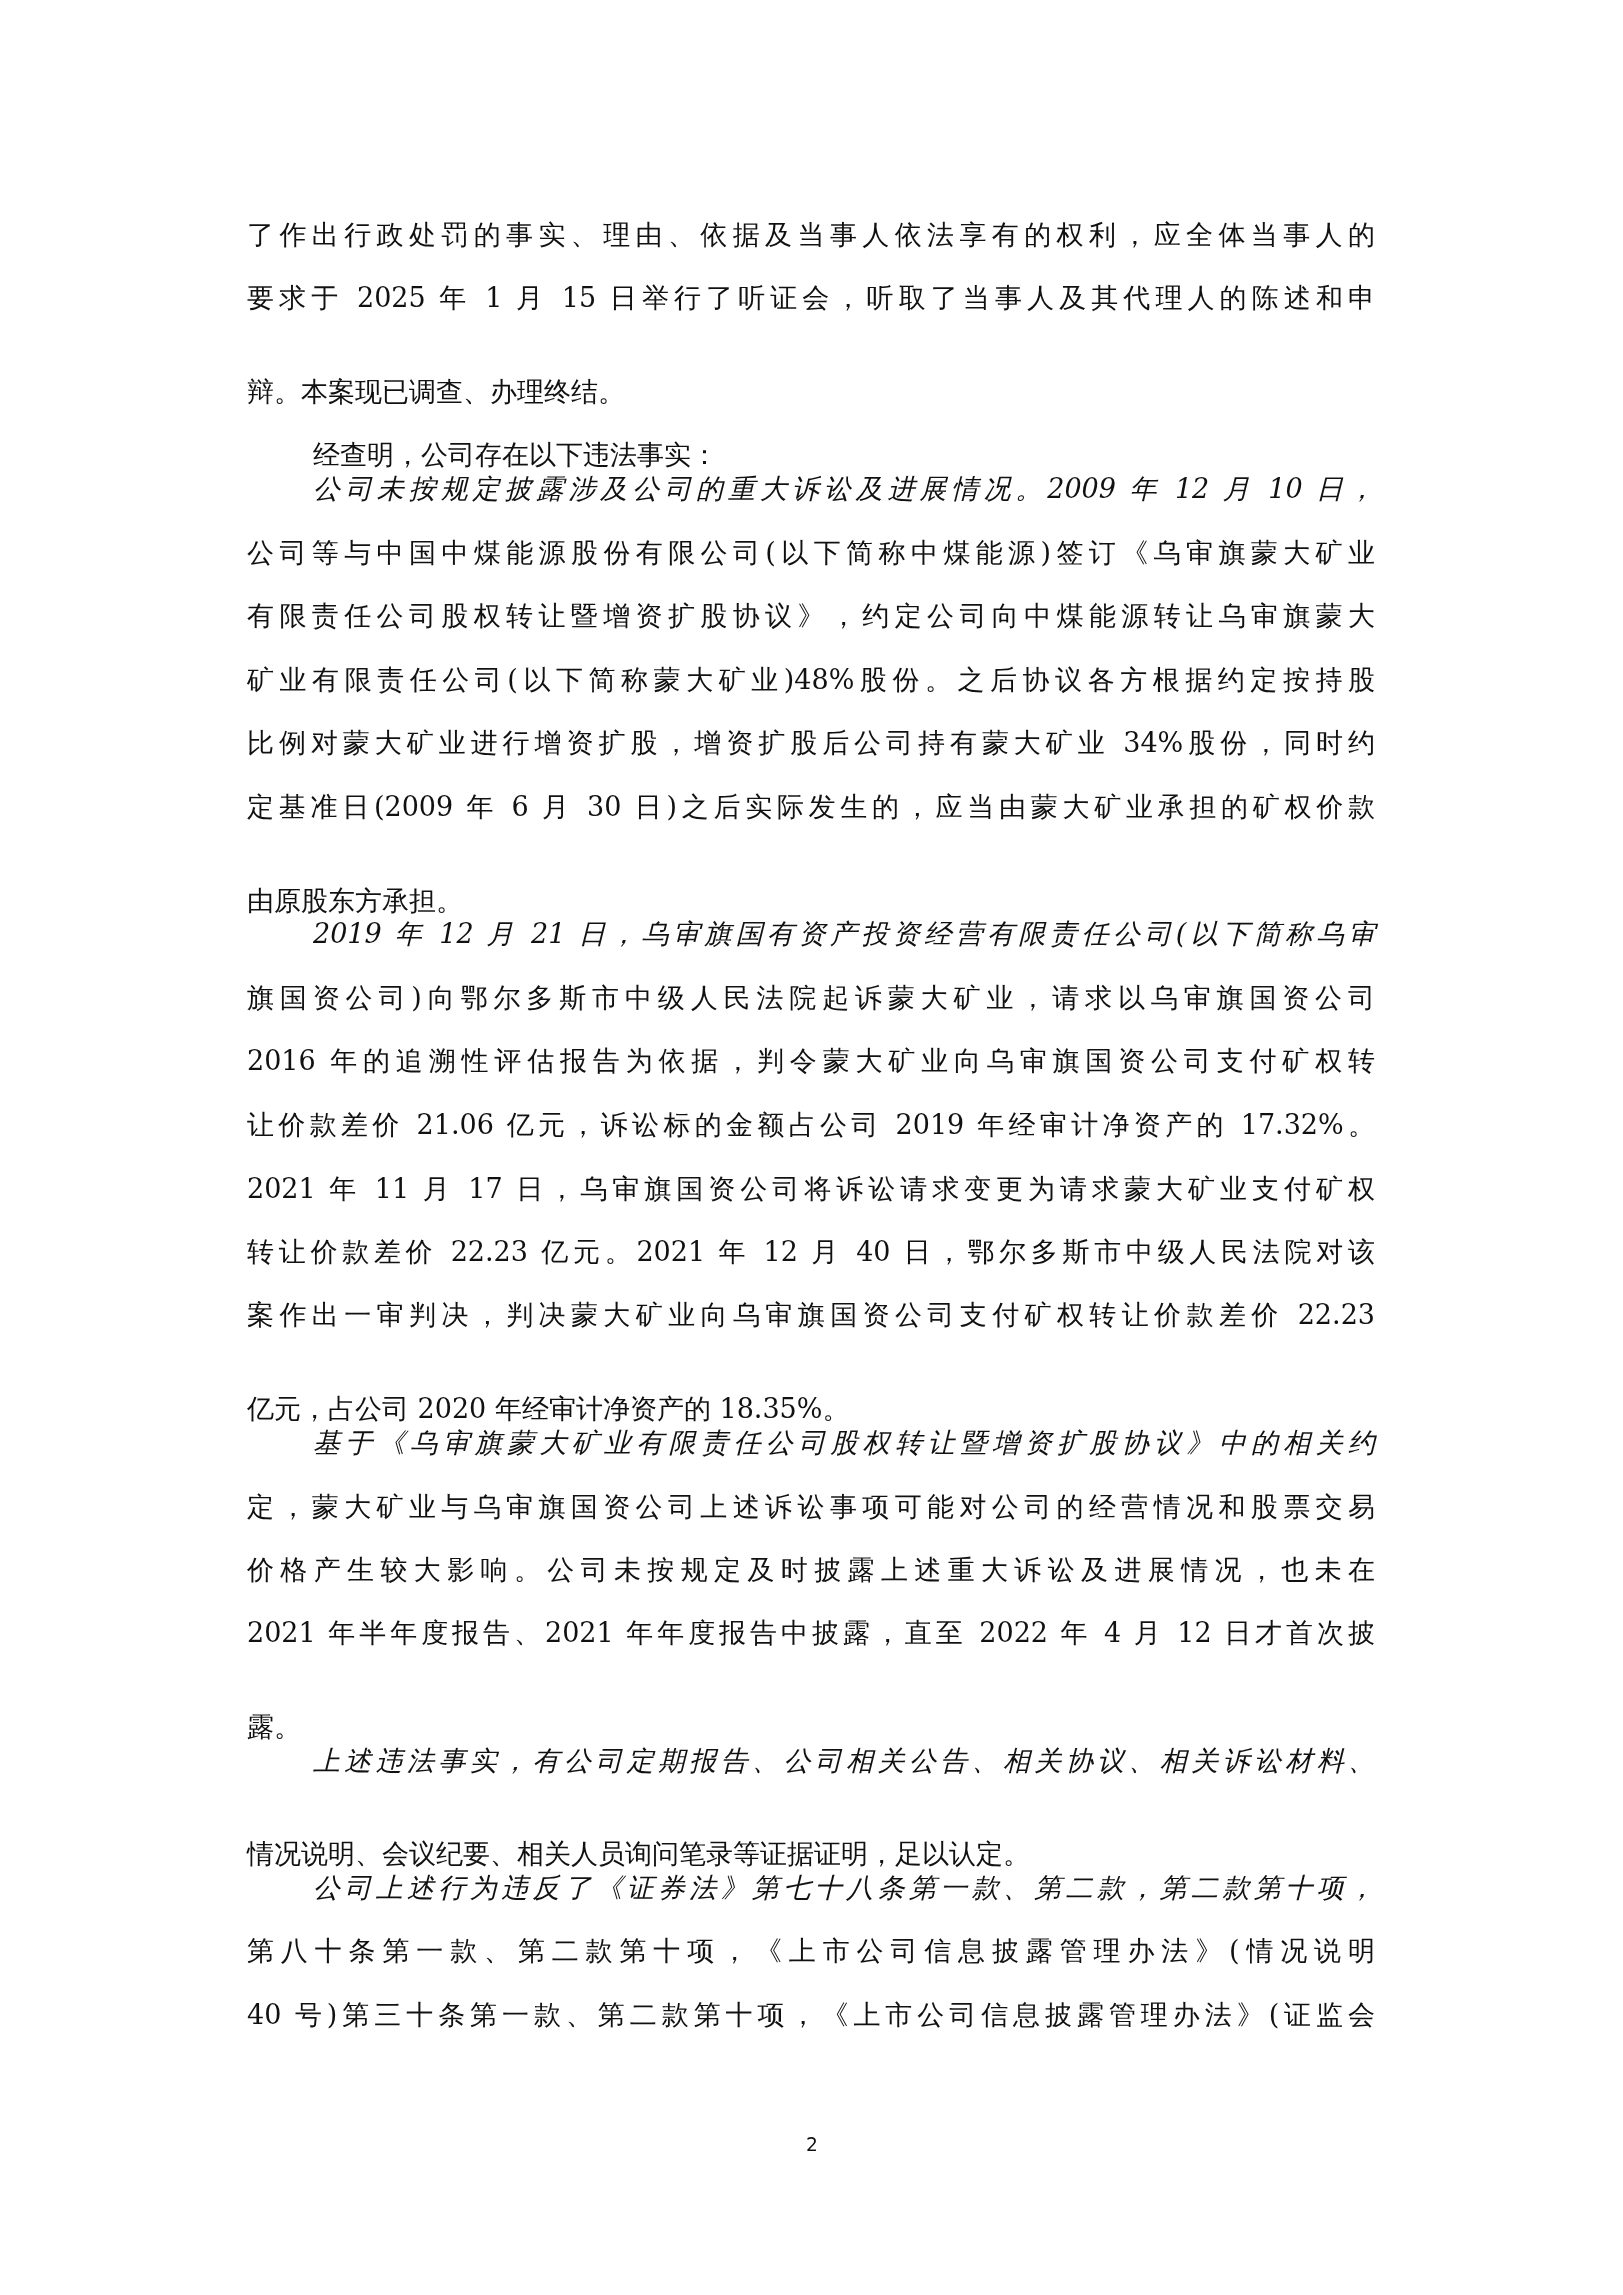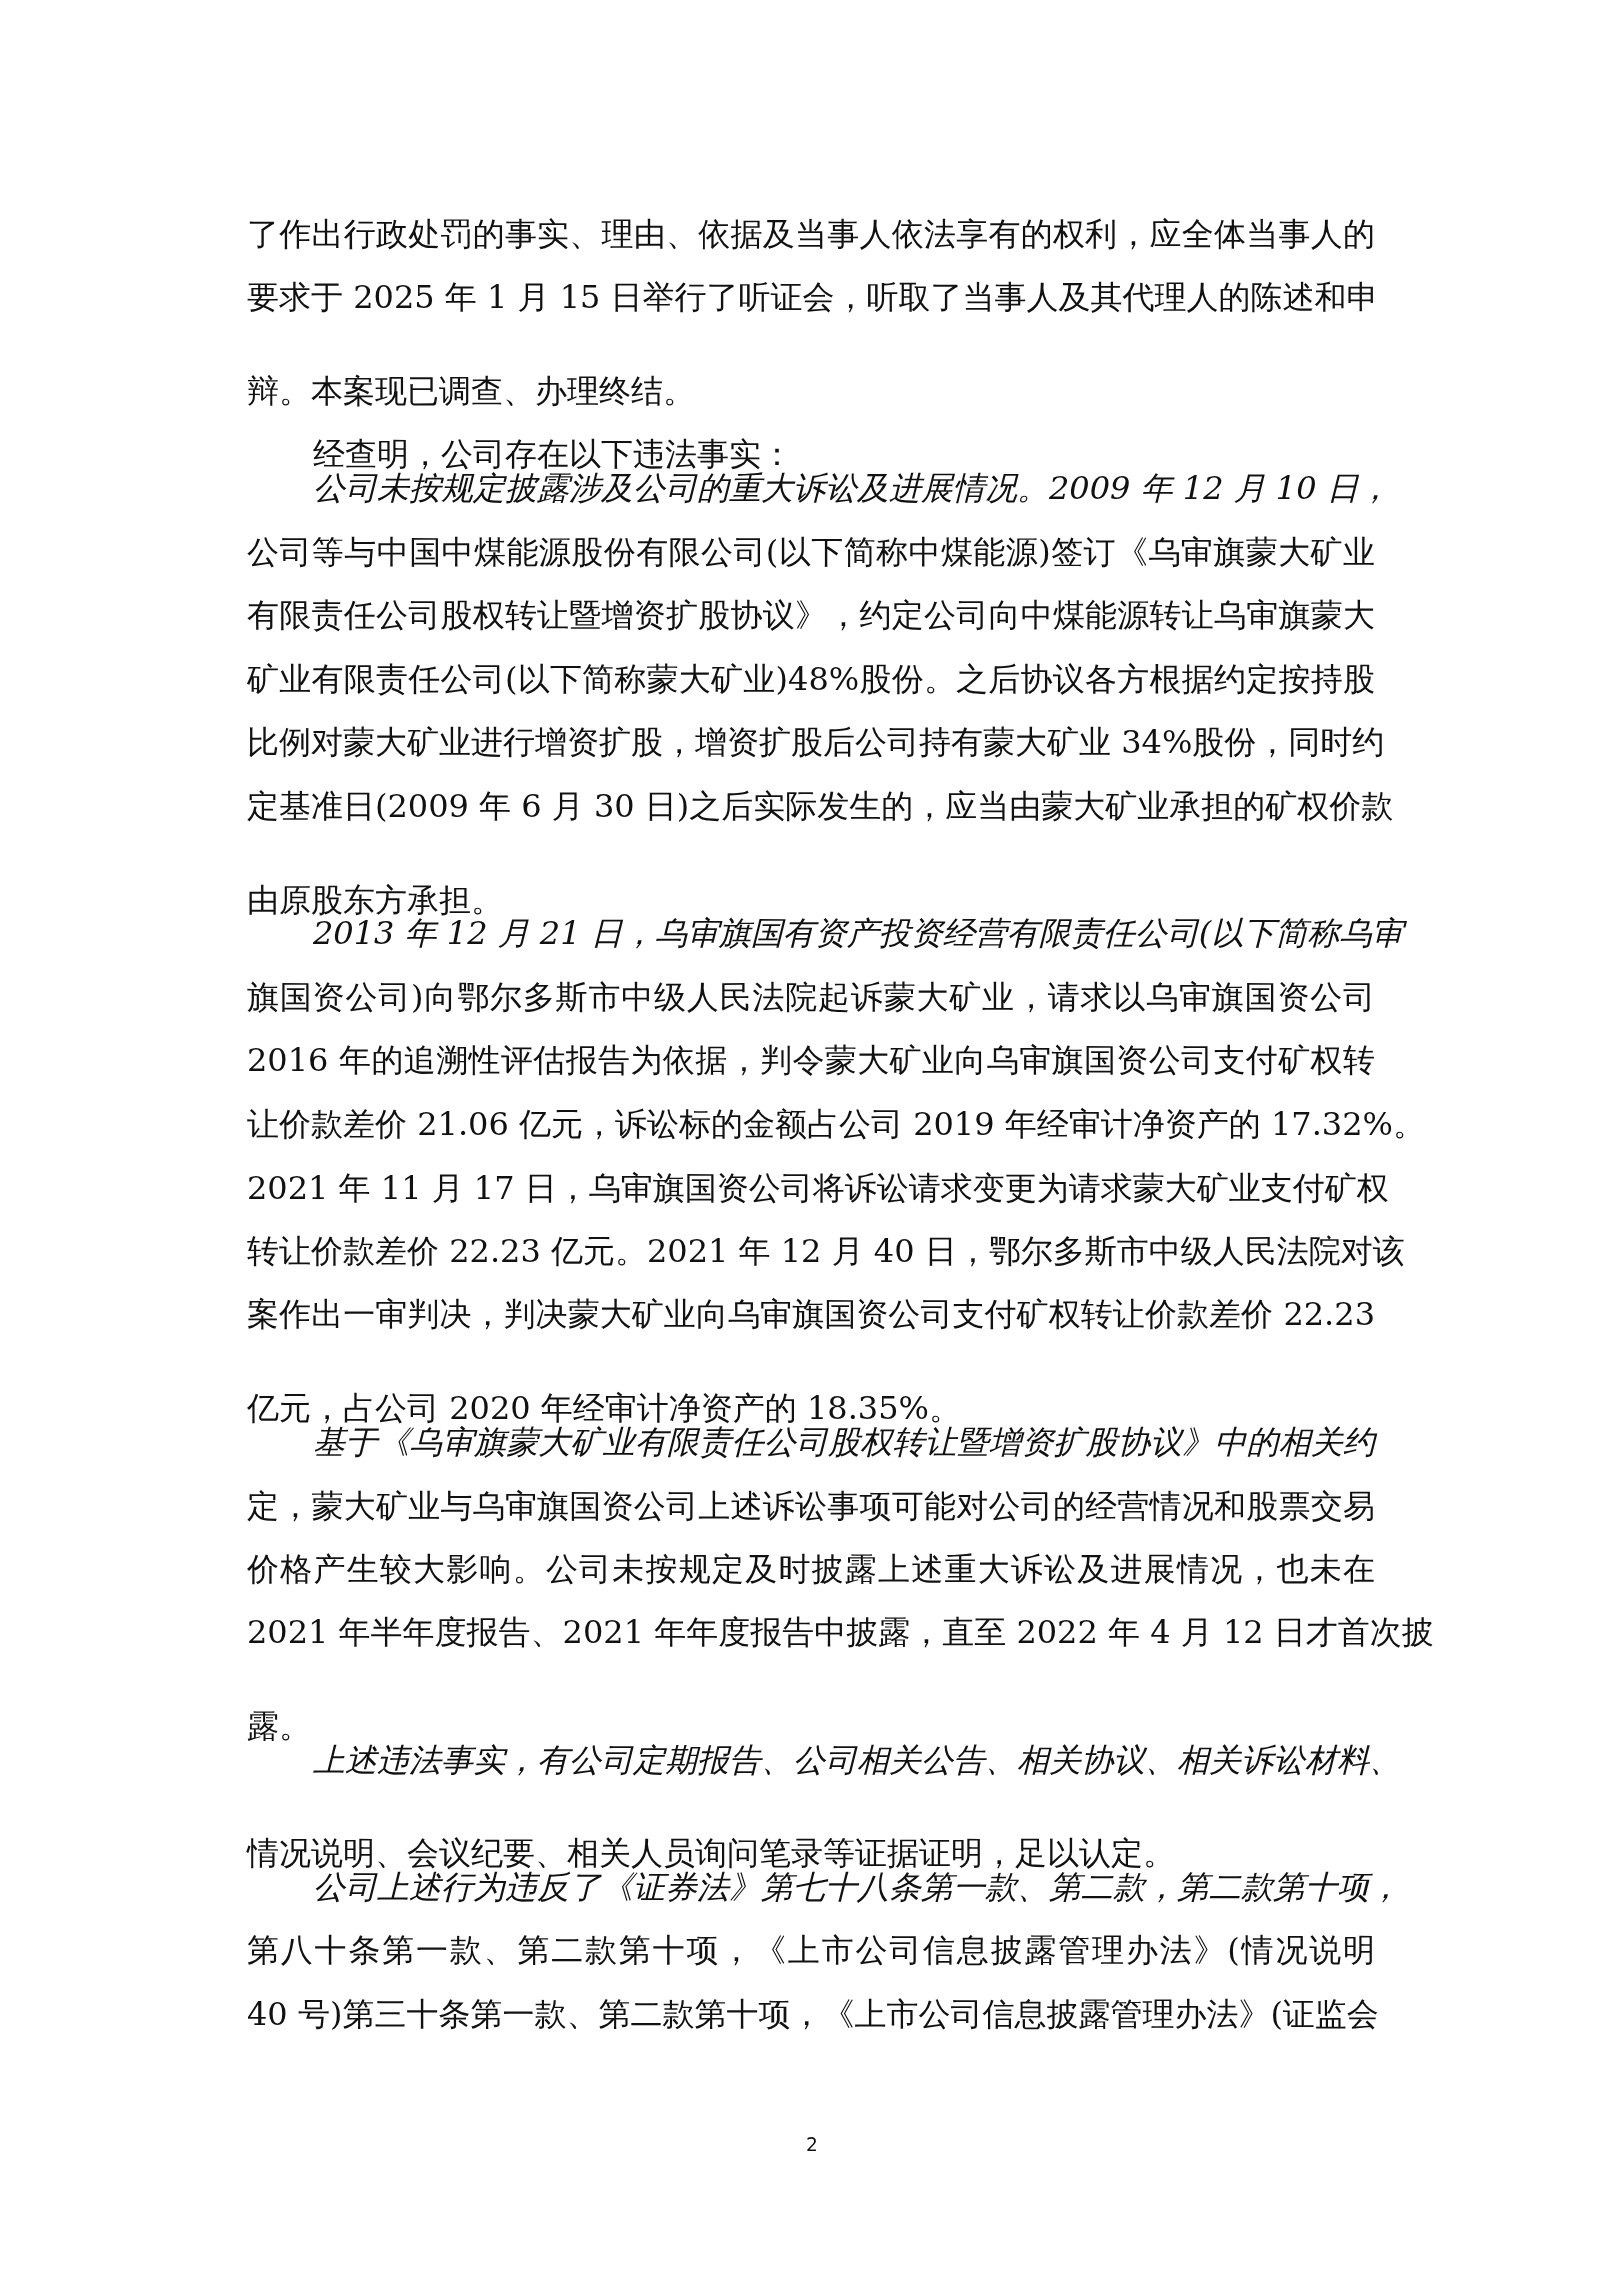--- a/index.html
+++ b/index.html
@@ -26,21 +26,21 @@
     left: 247px;
     top: 0;
     width: 1128px;
   }
   .line {
     position: absolute;
     left: 0;
     height: 41px;
     line-height: 41px;
     font-family: "DejaVu Serif", "Liberation Serif", serif;
-    font-size: 32px;
+    font-size: 27px;
     white-space: nowrap;
     color: #111111;
   }
   .line.full {
     width: 1128px;
     text-align: justify;
     text-align-last: justify;
   }
   .line.indent { left: 66px; }
   .line.indent.full { width: 1062px; font-style: italic; }
@@ -70,21 +70,21 @@
     <div class="line indent last" style="top:404px">经查明，公司存在以下违法事实：</div>
 
     <div class="line indent full" style="top:468px">公司未按规定披露涉及公司的重大诉讼及进展情况。2009 年 12 月 10 日，</div>
     <div class="line full" style="top:532px">公司等与中国中煤能源股份有限公司(以下简称中煤能源)签订《乌审旗蒙大矿业</div>
     <div class="line full" style="top:595px">有限责任公司股权转让暨增资扩股协议》，约定公司向中煤能源转让乌审旗蒙大</div>
     <div class="line full" style="top:659px">矿业有限责任公司(以下简称蒙大矿业)48%股份。之后协议各方根据约定按持股</div>
     <div class="line full" style="top:722px">比例对蒙大矿业进行增资扩股，增资扩股后公司持有蒙大矿业 34%股份，同时约</div>
     <div class="line full" style="top:786px">定基准日(2009 年 6 月 30 日)之后实际发生的，应当由蒙大矿业承担的矿权价款</div>
     <div class="line last" style="top:850px">由原股东方承担。</div>
 
-    <div class="line indent full" style="top:913px">2013 年 12 月 21 日，乌审旗国有资产投资经营有限责任公司(以下简称乌审</div>
+    <div class="line indent full" style="top:913px">2019 年 12 月 21 日，乌审旗国有资产投资经营有限责任公司(以下简称乌审</div>
     <div class="line full" style="top:977px">旗国资公司)向鄂尔多斯市中级人民法院起诉蒙大矿业，请求以乌审旗国资公司</div>
     <div class="line full" style="top:1040px">2016 年的追溯性评估报告为依据，判令蒙大矿业向乌审旗国资公司支付矿权转</div>
     <div class="line full" style="top:1104px">让价款差价 21.06 亿元，诉讼标的金额占公司 2019 年经审计净资产的 17.32%。</div>
     <div class="line full" style="top:1168px">2021 年 11 月 17 日，乌审旗国资公司将诉讼请求变更为请求蒙大矿业支付矿权</div>
     <div class="line full" style="top:1231px">转让价款差价 22.23 亿元。2021 年 12 月 40 日，鄂尔多斯市中级人民法院对该</div>
     <div class="line full" style="top:1294px">案作出一审判决，判决蒙大矿业向乌审旗国资公司支付矿权转让价款差价 22.23</div>
     <div class="line last" style="top:1358px">亿元，占公司 2020 年经审计净资产的 18.35%。</div>
 
     <div class="line indent full" style="top:1422px">基于《乌审旗蒙大矿业有限责任公司股权转让暨增资扩股协议》中的相关约</div>
     <div class="line full" style="top:1486px">定，蒙大矿业与乌审旗国资公司上述诉讼事项可能对公司的经营情况和股票交易</div>

